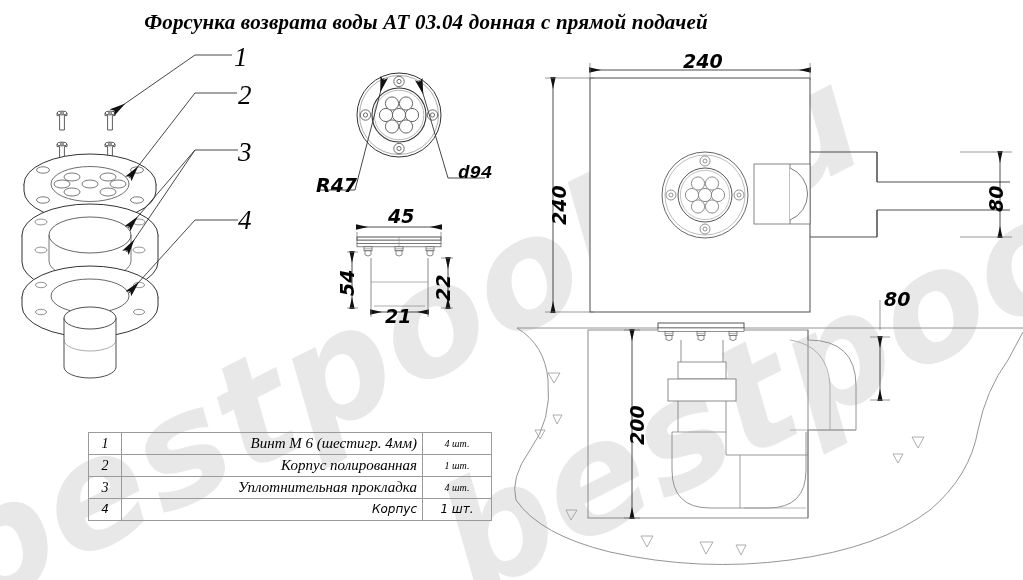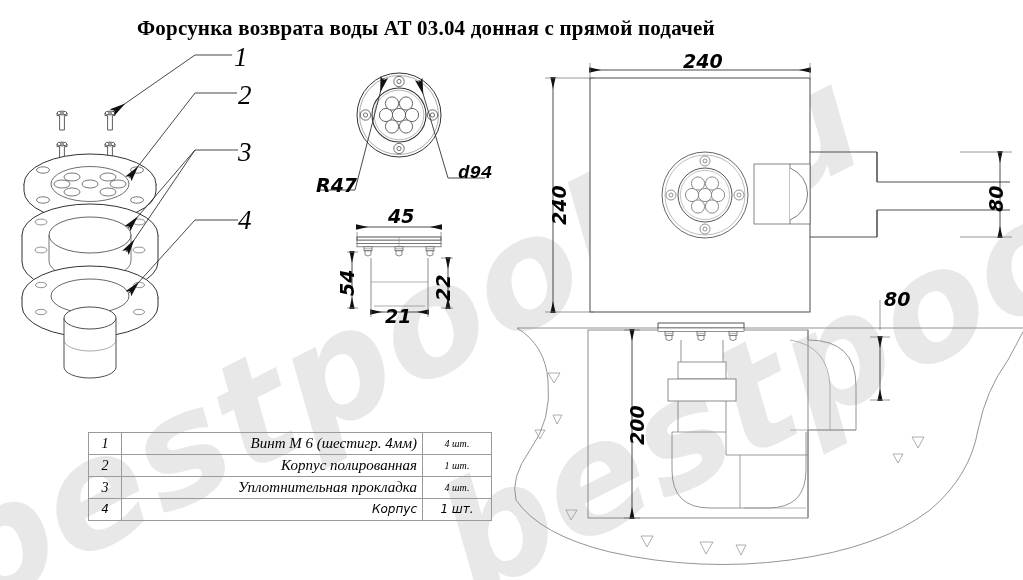--- a/index.html
+++ b/index.html
@@ -21,23 +21,23 @@
     color:#e8e8e8;
     letter-spacing:2px;
     white-space:nowrap;
     transform-origin:left bottom;
   }
   .wm-a{left:-10px;top:470px;font-size:150px;transform:rotate(-27deg);}
   .wm-b{left:490px;top:455px;font-size:150px;transform:rotate(-27deg);}
 
   
   #title{
-    position:absolute;left:0;top:16px;width:852px;text-align:center;
+    position:absolute;left:0;top:10px;width:852px;text-align:center;
     font-family:"Liberation Serif", serif;
-    font-size:21px;font-weight:bold;
+    font-size:21px;font-style:italic;font-weight:bold;
     letter-spacing:.2px;
   }
 
   
   .callout{
     position:absolute;font-family:"Liberation Serif", serif;
     font-size:27px;font-style:italic;font-weight:normal;
   }
 
   

